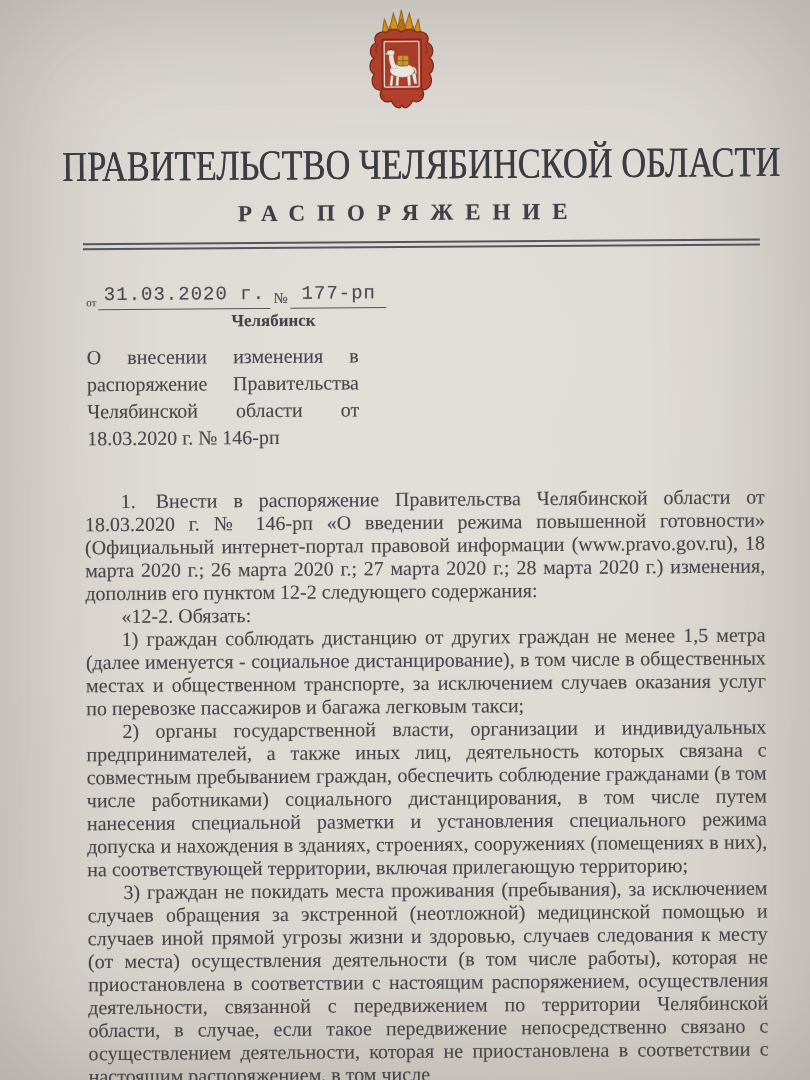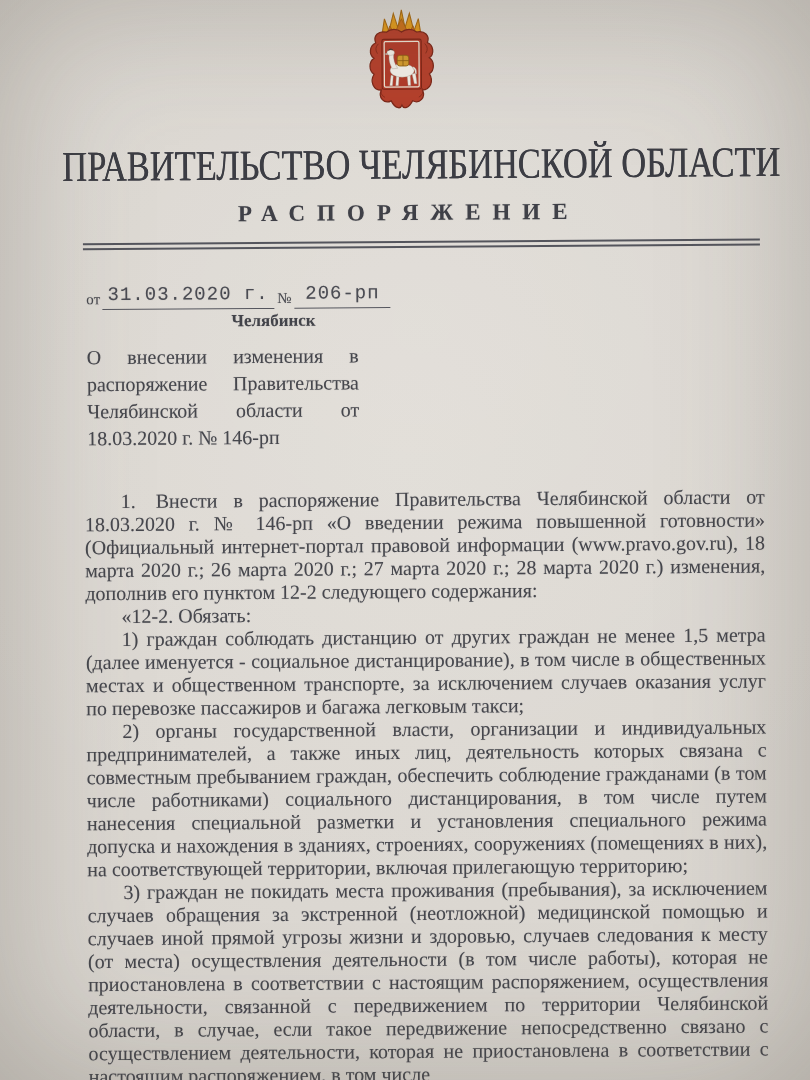--- a/index.html
+++ b/index.html
@@ -40,21 +40,21 @@
   }
   .rule{
     margin:15px 48px 0 85px;height:3px;
     border-top:2.5px solid #54555d;border-bottom:2px solid #54555d;
   }
   
   .dateline{
     display:flex;align-items:flex-end;
     margin:30px 0 0 88px;height:30px;
   }
-  .dateline .prefix{font-size:15px;color:#494a50;padding-bottom:2px;}
+  .dateline .prefix{font-size:11px;color:#494a50;padding-bottom:2px;}
   .field{
     border-bottom:1.6px solid #55565e;text-align:center;
     font-family:"Liberation Mono", monospace;
     font-size:19px;letter-spacing:1px;color:#4b4c53;
     padding-bottom:3px;
   }
   .field.date{width:172px;margin-left:2px;}
   .field.num{width:96px;margin-left:3px;}
   .no-sign{font-size:15px;color:#494a50;padding-bottom:2px;margin-left:3px;}
   .city{
@@ -119,21 +119,21 @@
     </div>
 
     <h1 class="org-title">ПРАВИТЕЛЬСТВО ЧЕЛЯБИНСКОЙ ОБЛАСТИ</h1>
     <div class="doc-type">РАСПОРЯЖЕНИЕ</div>
     <div class="rule"></div>
 
     <div class="dateline">
       <span class="prefix">от</span>
       <span class="field date">31.03.2020 г.</span>
       <span class="no-sign">№</span>
-      <span class="field num">206-рп</span>
+      <span class="field num">177-рп</span>
     </div>
     <div class="city">Челябинск</div>
 
     <div class="subject">О внесении изменения в распоряжение Правительства Челябинской области от 18.03.2020 г. № 146-рп</div>
 
     <div class="body-text">
       <p>1. Внести в распоряжение Правительства Челябинской области от 18.03.2020 г. № 146-рп «О введении режима повышенной готовности» (Официальный интернет-портал правовой информации (www.pravo.gov.ru), 18 марта 2020 г.; 26 марта 2020 г.; 27 марта 2020 г.; 28 марта 2020 г.) изменения, дополнив его пунктом 12-2 следующего содержания:</p>
       <p>«12-2. Обязать:</p>
       <p>1) граждан соблюдать дистанцию от других граждан не менее 1,5 метра (далее именуется - социальное дистанцирование), в том числе в общественных местах и общественном транспорте, за исключением случаев оказания услуг по перевозке пассажиров и багажа легковым такси;</p>
       <p>2) органы государственной власти, организации и индивидуальных предпринимателей, а также иных лиц, деятельность которых связана с совместным пребыванием граждан, обеспечить соблюдение гражданами (в том числе работниками) социального дистанцирования, в том числе путем нанесения специальной разметки и установления специального режима допуска и нахождения в зданиях, строениях, сооружениях (помещениях в них), на соответствующей территории, включая прилегающую территорию;</p>

